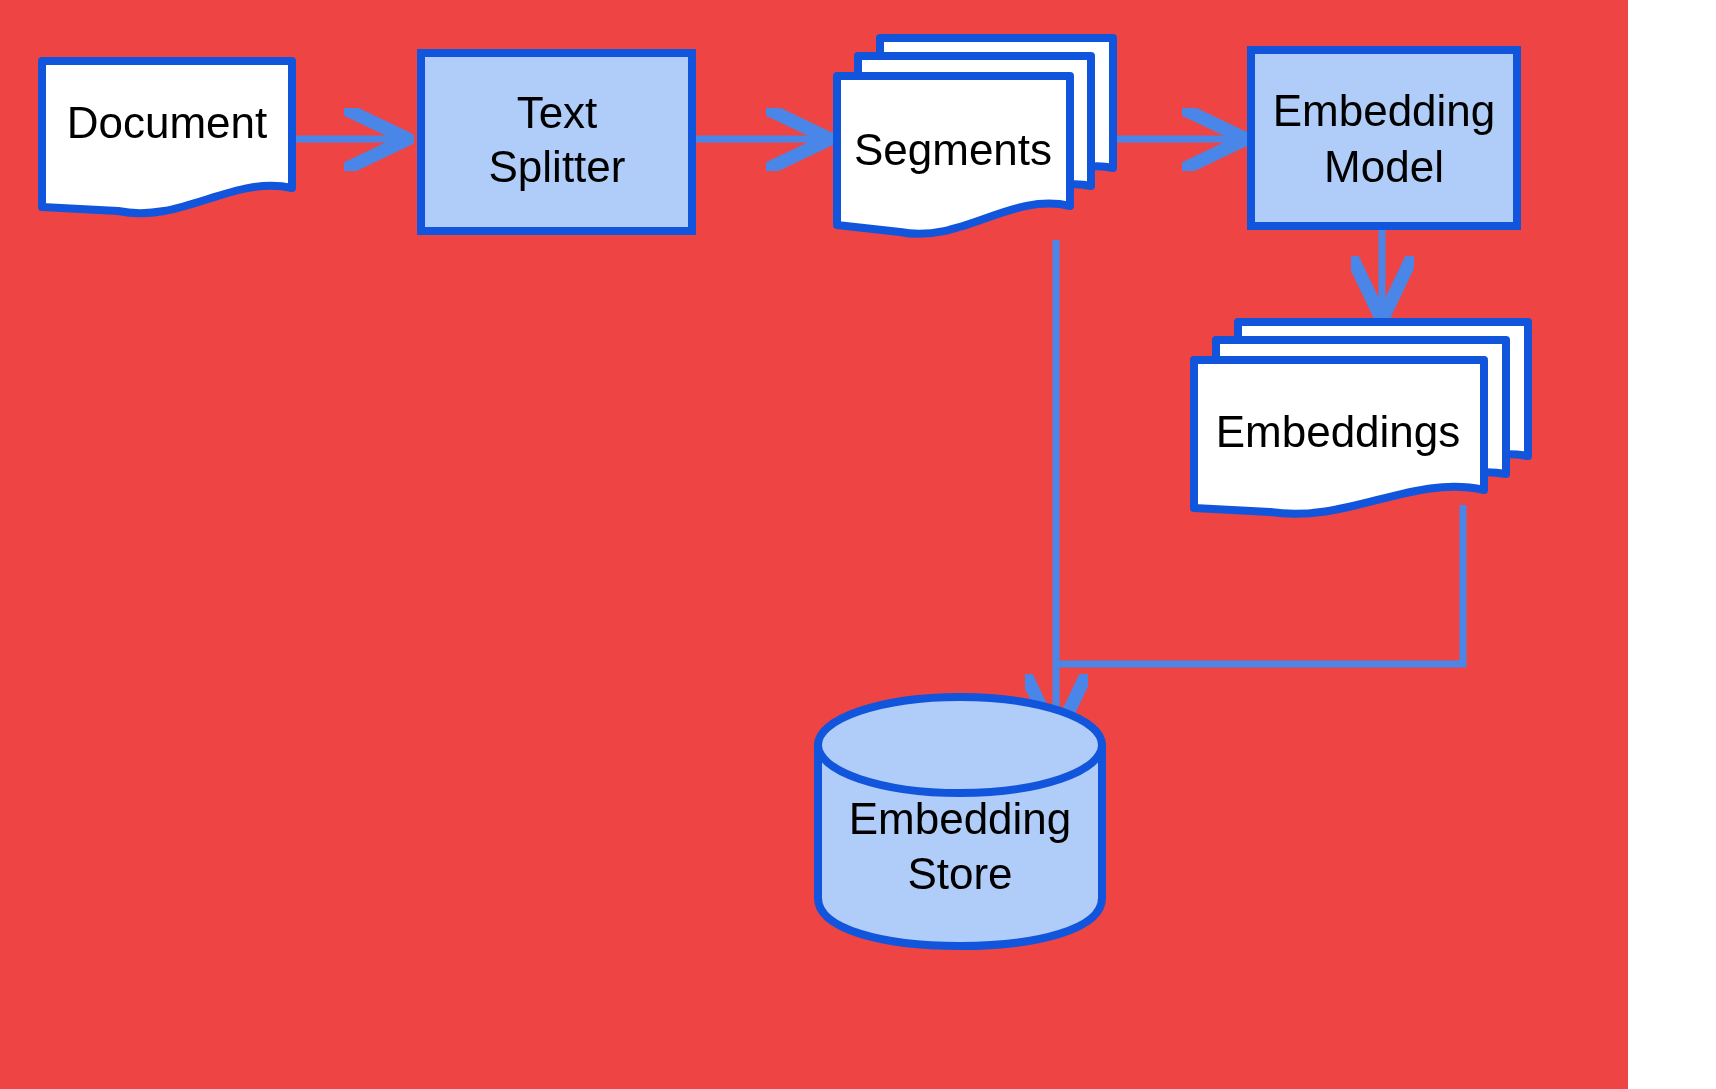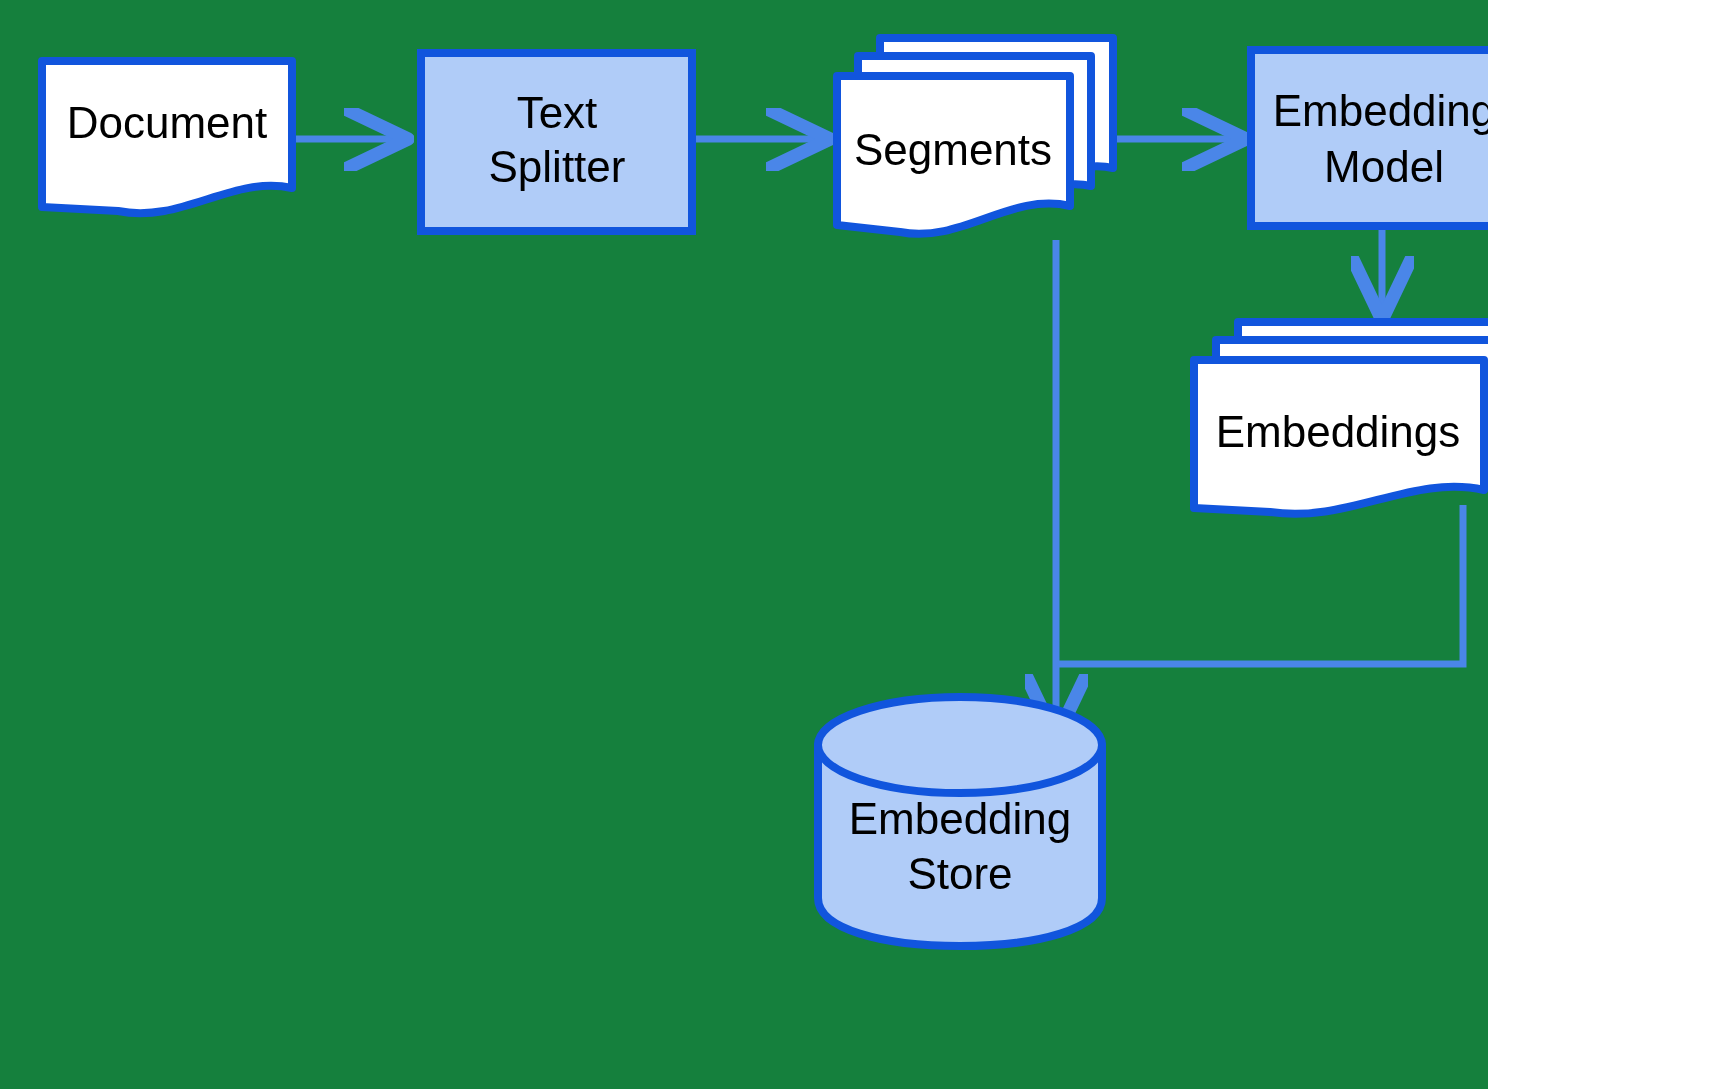--- a/index.html
+++ b/index.html
@@ -5,23 +5,23 @@
   html, body {
     margin: 0;
     padding: 0;
     background: #ffffff;
   }
   body {
     font-family: "Liberation Sans", sans-serif;
   }
   #diagram-root {
     position: relative;
-    width: 1488px;
+    width: 1628px;
     height: 1089px;
-    background: #15803d;
+    background: #ef4444;
     overflow: hidden;
   }
   #diagram-svg {
     position: absolute;
     left: 0;
     top: 0;
     width: 1716px;
     height: 1089px;
   }
   .node-label {

